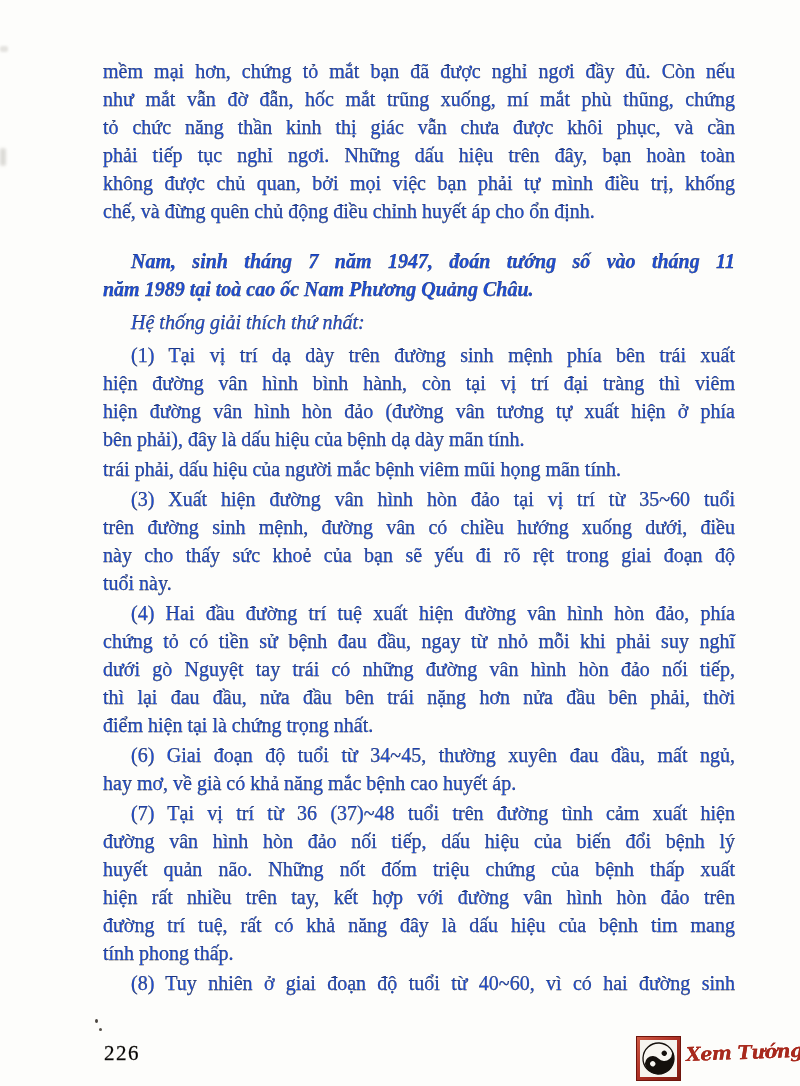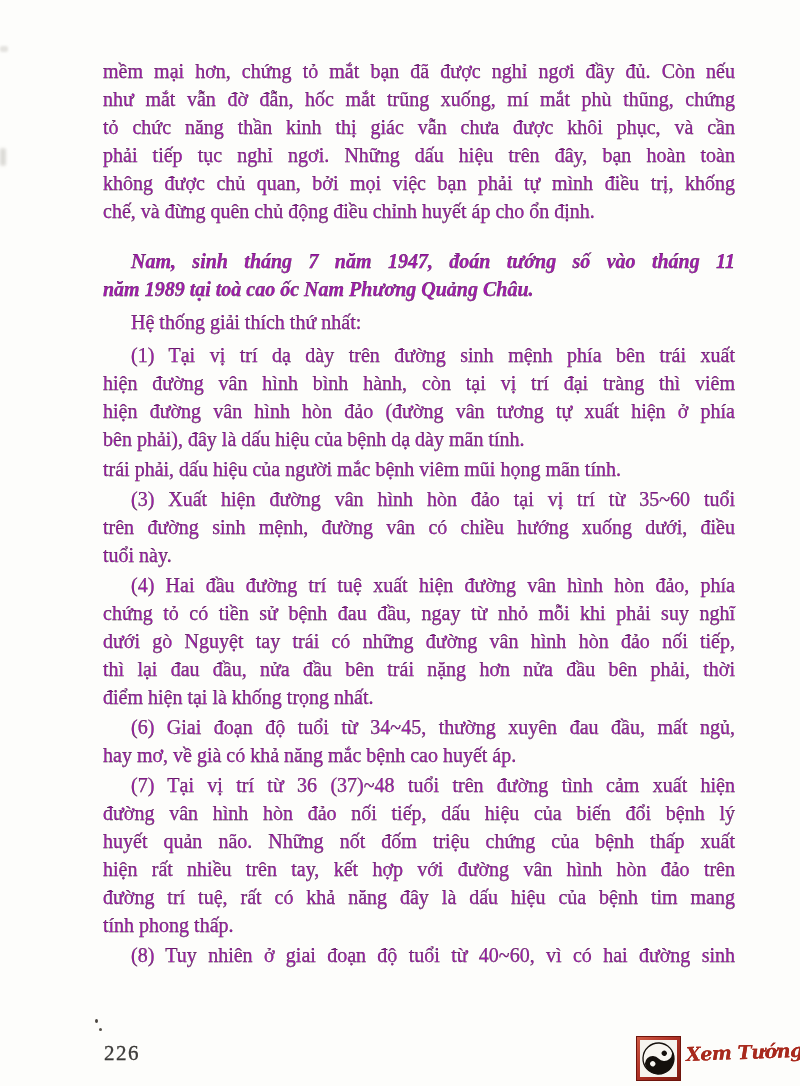--- a/index.html
+++ b/index.html
@@ -5,35 +5,35 @@
   html,body { margin:0; padding:0; }
   body {
     width:800px; height:1086px;
     background:#fdfdfb;
     font-family:"Liberation Serif","DejaVu Serif",serif;
     position:relative; overflow:hidden;
   }
   .page { position:absolute; inset:0; }
   .text-col {
     position:absolute; left:103px; top:57px; width:632px;
-    font-size:20px; line-height:28px; color:#a21caf;
+    font-size:20px; line-height:28px; color:#1d4ed8;
     -webkit-text-stroke:0.25px #1c1712;
   }
   .para { margin-top:2px; }
   .para:first-child { margin-top:0; }
   .para.heading-bold-italic { font-weight:bold; font-style:italic; margin-top:22px; }
-  .para.subheading-italic  { margin-top:6px; }
+  .para.subheading-italic  { font-style:italic; margin-top:6px; }
   .para.subheading-italic + .para,
   .para.heading-bold-italic + .para { margin-top:5px; }
   .line { text-align:justify; text-align-last:justify; white-space:normal; }
   .line.last { text-align-last:left; }
   .line.indent { text-indent:28px; }
   .footer-page-number {
     position:absolute; left:104px; top:1041px;
-    font-size:21px; letter-spacing:1.5px; color:#404040;
+    font-size:21px; letter-spacing:1.5px; color:#000000;
     -webkit-text-stroke:0.3px #2a2622;
   }
   .watermark { position:absolute; left:636px; top:1035px; width:164px; height:48px; }
   .wm-logo {
     position:absolute; left:0; top:1px; width:45px; height:45px;
     background:linear-gradient(135deg,#cf5a44 0%, #b03226 45%, #7d190f 100%);
     border:1px solid #6e140c; box-sizing:border-box;
     display:flex; align-items:center; justify-content:center;
   }
   .wm-logo-inner {
@@ -81,28 +81,29 @@
         <div class="line">hiện đường vân hình bình hành, còn tại vị trí đại tràng thì viêm</div>
         <div class="line">hiện đường vân hình hòn đảo (đường vân tương tự xuất hiện ở phía</div>
         <div class="line last">bên phải), đây là dấu hiệu của bệnh dạ dày mãn tính.</div>
       </div>
       <div class="para body">
         <div class="line last">trái phải, dấu hiệu của người mắc bệnh viêm mũi họng mãn tính.</div>
       </div>
       <div class="para body">
         <div class="line indent">(3) Xuất hiện đường vân hình hòn đảo tại vị trí từ 35~60 tuổi</div>
         <div class="line">trên đường sinh mệnh, đường vân có chiều hướng xuống dưới, điều</div>
+        <div class="line">này cho thấy sức khoẻ của bạn sẽ yếu đi rõ rệt trong giai đoạn độ</div>
         <div class="line last">tuổi này.</div>
       </div>
       <div class="para body">
         <div class="line indent">(4) Hai đầu đường trí tuệ xuất hiện đường vân hình hòn đảo, phía</div>
         <div class="line">chứng tỏ có tiền sử bệnh đau đầu, ngay từ nhỏ mỗi khi phải suy nghĩ</div>
         <div class="line">dưới gò Nguyệt tay trái có những đường vân hình hòn đảo nối tiếp,</div>
         <div class="line">thì lại đau đầu, nửa đầu bên trái nặng hơn nửa đầu bên phải, thời</div>
-        <div class="line last">điểm hiện tại là khống trọng nhất.</div>
+        <div class="line last">điểm hiện tại là chứng trọng nhất.</div>
       </div>
       <div class="para body">
         <div class="line indent">(6) Giai đoạn độ tuổi từ 34~45, thường xuyên đau đầu, mất ngủ,</div>
         <div class="line last">hay mơ, về già có khả năng mắc bệnh cao huyết áp.</div>
       </div>
       <div class="para body">
         <div class="line indent">(7) Tại vị trí từ 36 (37)~48 tuổi trên đường tình cảm xuất hiện</div>
         <div class="line">đường vân hình hòn đảo nối tiếp, dấu hiệu của biến đổi bệnh lý</div>
         <div class="line">huyết quản não. Những nốt đốm triệu chứng của bệnh thấp xuất</div>
         <div class="line">hiện rất nhiều trên tay, kết hợp với đường vân hình hòn đảo trên</div>

